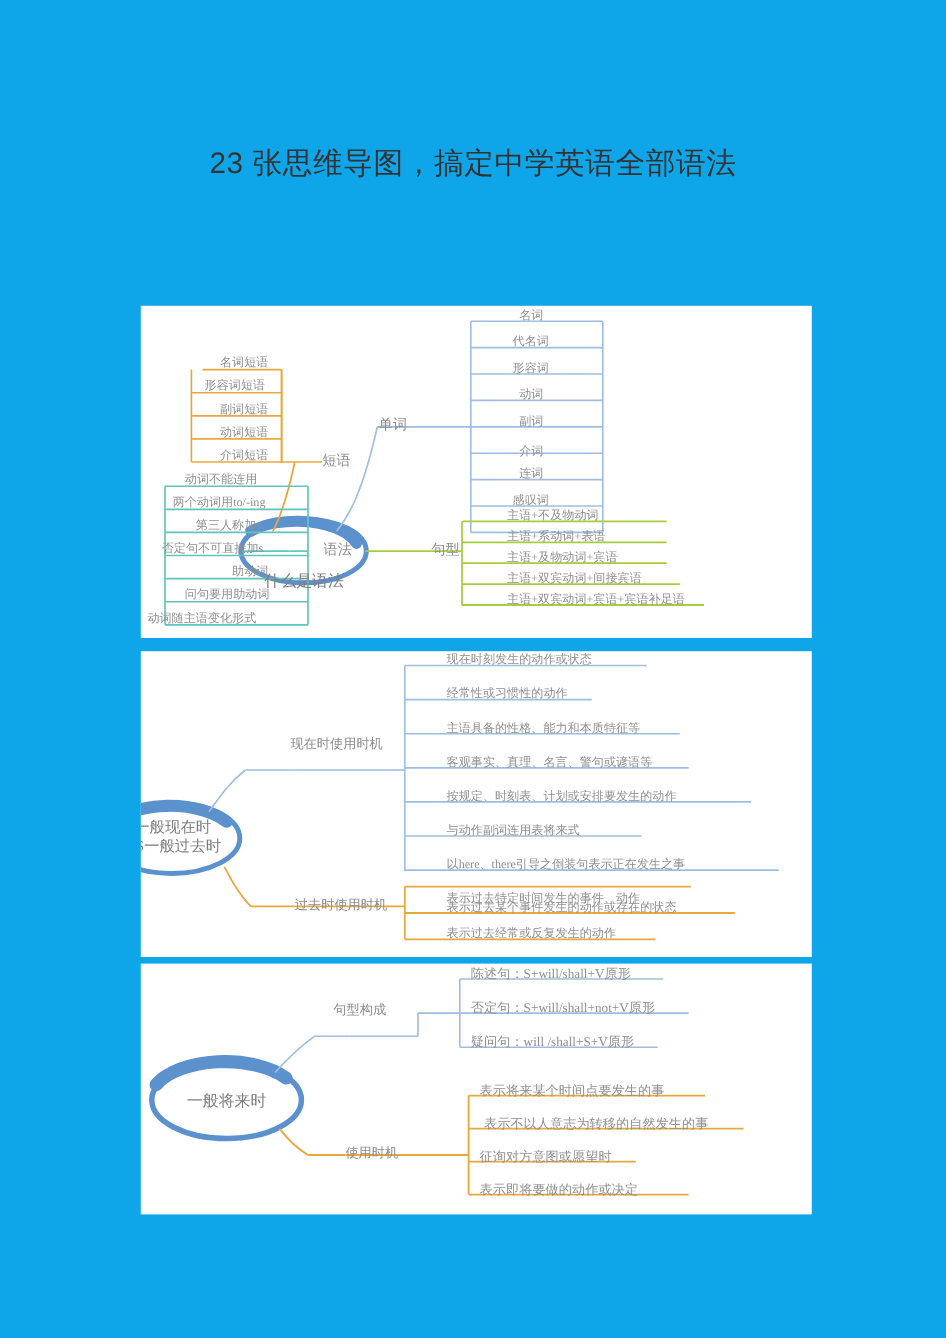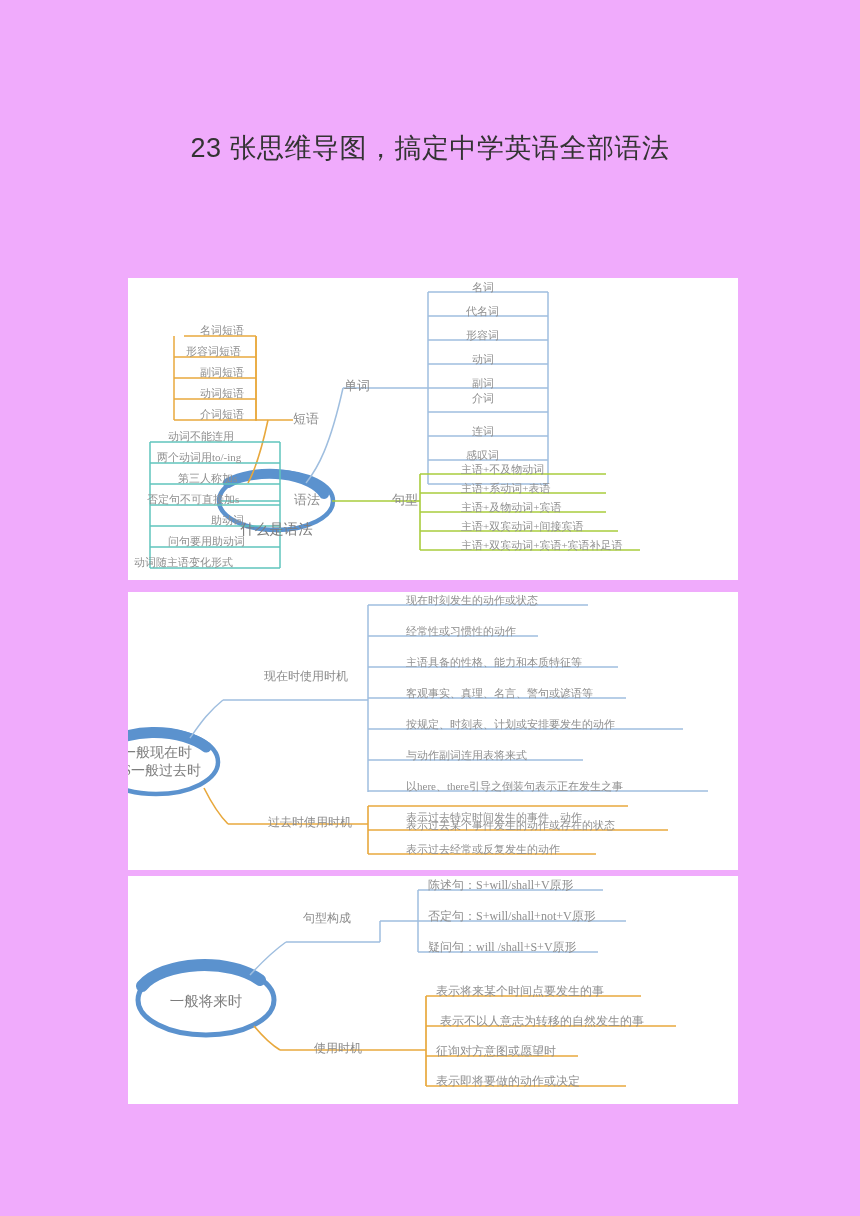--- a/index.html
+++ b/index.html
@@ -14,21 +14,21 @@
     position: relative;
     font-family: "Liberation Serif", "DejaVu Serif", serif;
     overflow: hidden;
   }
 
   .page {
     position: absolute;
     left: 0; top: 0;
     width: 860px;
     height: 1216px;
-    background: #f0abfc;
+    background: #0ea5e9;
   }
 
   
   .doc-title {
     position: absolute;
     left: 0;
     top: 112px;
     width: 860px;
     text-align: center;
     font-family: "Liberation Sans", "DejaVu Sans", sans-serif;
@@ -182,21 +182,21 @@
     <div class="leaf sz-11" style="left:83px; top:237px;">助动词</div>
     <div class="leaf sz-11" style="left:40px; top:258px;">问句要用助动词</div>
     <div class="leaf sz-11" style="left:6px;  top:279px;">动词随主语变化形式</div>
 
     <div class="branch-label" style="left:216px; top:101px;">单词</div>
     <div class="leaf sz-11" style="left:344px; top:4px;">名词</div>
     <div class="leaf sz-11" style="left:338px; top:28px;">代名词</div>
     <div class="leaf sz-11" style="left:338px; top:52px;">形容词</div>
     <div class="leaf sz-11" style="left:344px; top:76px;">动词</div>
     <div class="leaf sz-11" style="left:344px; top:100px;">副词</div>
-    <div class="leaf sz-11" style="left:344px; top:115px;">介词</div>
+    <div class="leaf sz-11" style="left:344px; top:128px;">介词</div>
     <div class="leaf sz-11" style="left:344px; top:148px;">连词</div>
     <div class="leaf sz-11" style="left:338px; top:172px;">感叹词</div>
 
     <div class="branch-label" style="left:264px; top:215px;">句型</div>
     <div class="leaf sz-11" style="left:333px; top:186px;">主语+不及物动词</div>
     <div class="leaf sz-11" style="left:333px; top:205px;">主语+系动词+表语</div>
     <div class="leaf sz-11" style="left:333px; top:224px;">主语+及物动词+宾语</div>
     <div class="leaf sz-11" style="left:333px; top:243px;">主语+双宾动词+间接宾语</div>
     <div class="leaf sz-11" style="left:333px; top:262px;">主语+双宾动词+宾语+宾语补足语</div>
   </div>

